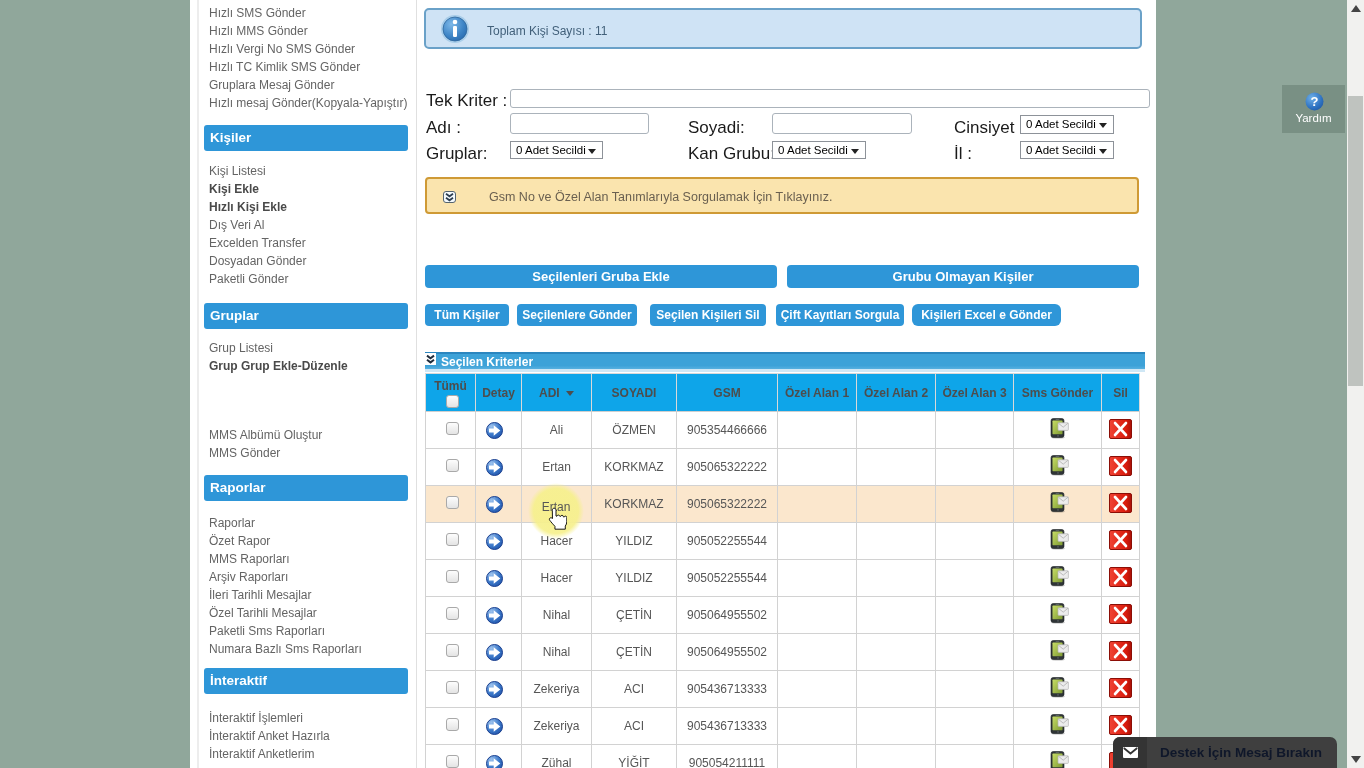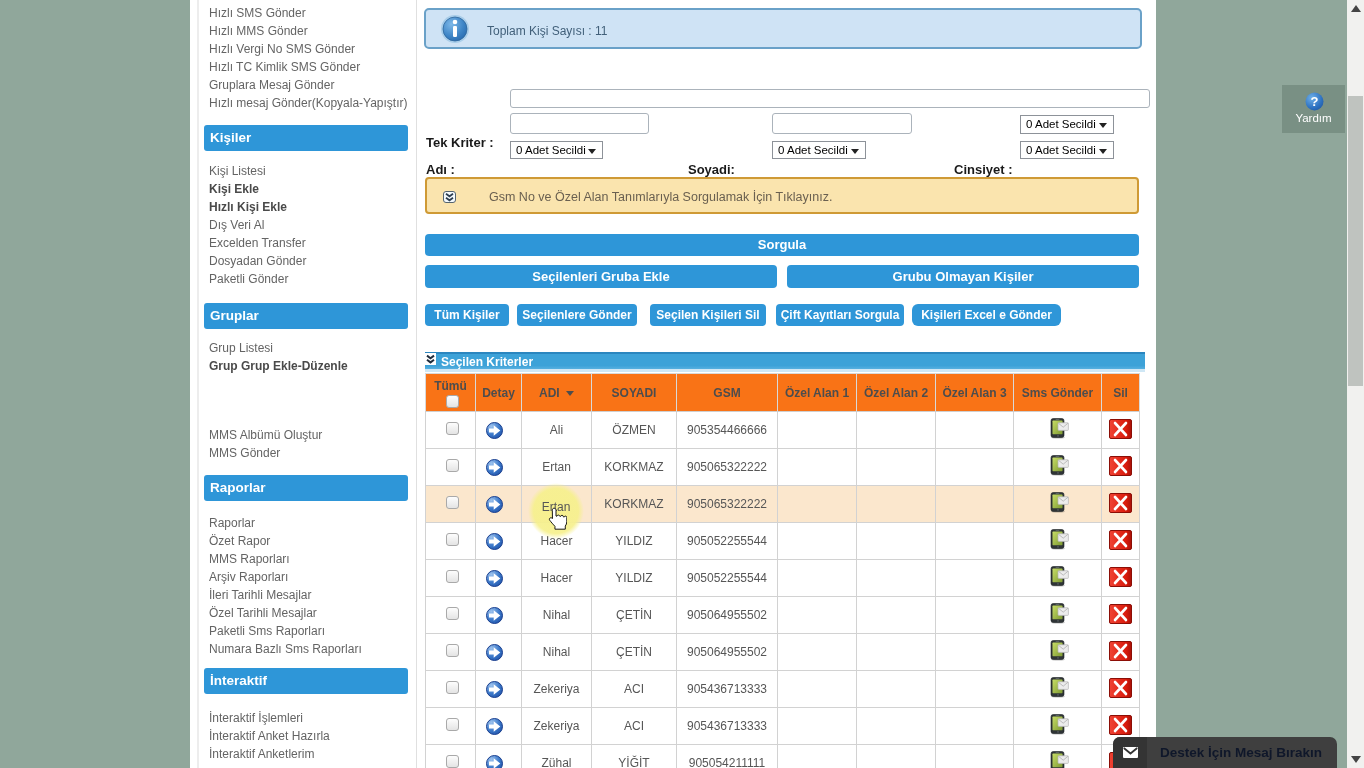--- a/index.html
+++ b/index.html
@@ -9,30 +9,30 @@
 .abs { position:absolute; }
 
 #panel { left:190px; top:0; width:966px; height:768px; background:#ffffff; }
 #leftline { left:197px; top:0; width:2px; height:768px; background:#ededed; }
 #divider { left:416px; top:0; width:1px; height:768px; background:#e0e0e0; }
 
 .sbar { left:204px; width:204px; height:26px; background:#2e96d8; border-radius:3px; color:#fff; font-weight:bold; font-size:13.5px; line-height:26px; padding-left:6px; }
 .sitem { left:209px; width:205px; height:18px; line-height:18px; font-size:12px; color:#646464; white-space:nowrap; }
 .sitem.b { font-weight:bold; color:#4a4a4a; }
 
-.lbl { font-weight:bold; font-size:13px; color:#1a1a1a; white-space:nowrap;margin-top:44px; }
+.lbl { font-weight:normal; font-size:17px; color:#1a1a1a; white-space:nowrap; }
 .inp { background:#fff; border:1px solid #abb3bb; border-radius:3px; }
 .sel { background:#fff; border:1px solid #8d9299; font-size:11.5px; color:#000; line-height:17px; padding-left:5px; white-space:nowrap; }
 .sel .arr { position:absolute; right:6px; top:7px; width:0; height:0; border-left:4px solid transparent; border-right:4px solid transparent; border-top:5px solid #222; }
 .btn { background:#2e96d8; border-radius:4px; color:#fff; font-weight:bold; font-size:13px; text-align:center; white-space:nowrap; overflow:hidden; }
 .btn.sm { font-size:12px; }
 
 #tbl { left:425px; top:373px; width:714px; border-collapse:collapse; table-layout:fixed; background:#fff; }
 #tbl td { border:1px solid #d2d2d2; text-align:center; vertical-align:middle; font-size:12px; color:#565656; overflow:hidden; }
-#tbl tr.hd td { background:#f97316; border:1px solid #d9d9d9; border-bottom:1px solid #cfcfcf; color:#4d4d4d; font-weight:bold; font-size:12px; height:29px; }
+#tbl tr.hd td { background:#0ea5e9; border:1px solid #d9d9d9; border-bottom:1px solid #cfcfcf; color:#4d4d4d; font-weight:bold; font-size:12px; height:29px; }
 #tbl tr.r td { height:37px; }
 #tbl tr.hl td { background:#fbe7cd; }
 .cb { display:inline-block; position:relative; left:2px; width:13px; height:13px; border:1px solid #a9a9a9; border-radius:3px; background:linear-gradient(180deg,#fdfdfd,#e4e4e4); }
 .detay { display:inline-block; width:17px; height:17px; vertical-align:middle; position:relative; left:-4px; }
 .xbtn { display:inline-block; width:23px; height:20px; }
 .phn { display:inline-block; width:22px; height:21px; }
 </style>
 </head>
 <body>
 <div id="stage">
@@ -107,21 +107,20 @@
 <div class="abs sel" style="left:1020px; top:141px; width:94px; height:18px;">0 Adet Secildi<span class="arr"></span></div>
 
 <div class="abs" style="left:425px; top:177px; width:714px; height:37px; background:#fae4ae; border:2px solid #cf9a35; border-radius:4px;"></div>
 <svg class="abs" style="left:443px; top:191px;" width="13" height="12" viewBox="0 0 13 12">
   <rect x="0.5" y="0.5" width="12" height="11" fill="#f4fafd" stroke="#55646f" stroke-width="1" rx="2.5"></rect>
   <path d="M3 2.8 L6.5 5.3 L10 2.8" fill="none" stroke="#2e3f51" stroke-width="1.8"></path>
   <path d="M3 6.8 L6.5 9.3 L10 6.8" fill="none" stroke="#2e3f51" stroke-width="1.8"></path>
 </svg>
 <div class="abs" style="left:489px; top:190px; font-size:12.5px; color:#6a6050;">Gsm No ve Özel Alan Tanımlarıyla Sorgulamak İçin Tıklayınız.</div>
 
-<div class="abs btn" style="left:425px; top:234px; width:714px; height:22px; line-height:22px;">Sorgula</div>
 <div class="abs btn" style="left:425px; top:265px; width:352px; height:23px; line-height:23px;">Seçilenleri Gruba Ekle</div>
 <div class="abs btn" style="left:787px; top:265px; width:352px; height:23px; line-height:23px;">Grubu Olmayan Kişiler</div>
 <div class="abs btn sm" style="left:425px; top:304px; width:84px; height:22px; line-height:22px;">Tüm Kişiler</div>
 <div class="abs btn sm" style="left:517px; top:304px; width:120px; height:22px; line-height:22px;">Seçilenlere Gönder</div>
 <div class="abs btn sm" style="left:650px; top:304px; width:116px; height:22px; line-height:22px;">Seçilen Kişileri Sil</div>
 <div class="abs btn sm" style="left:776px; top:304px; width:128px; height:22px; line-height:22px;">Çift Kayıtları Sorgula</div>
 <div class="abs btn sm" style="left:912px; top:304px; width:149px; height:22px; line-height:22px;border-radius:6px;">Kişileri Excel e Gönder</div>
 
 
 <div class="abs" style="left:425px; top:352px; width:720px; height:17px; background:linear-gradient(180deg,#2b86bf 0%,#2b86bf 9%,#3da2d8 9%,#3da2d8 80%,#57b0e0 100%);"></div>

